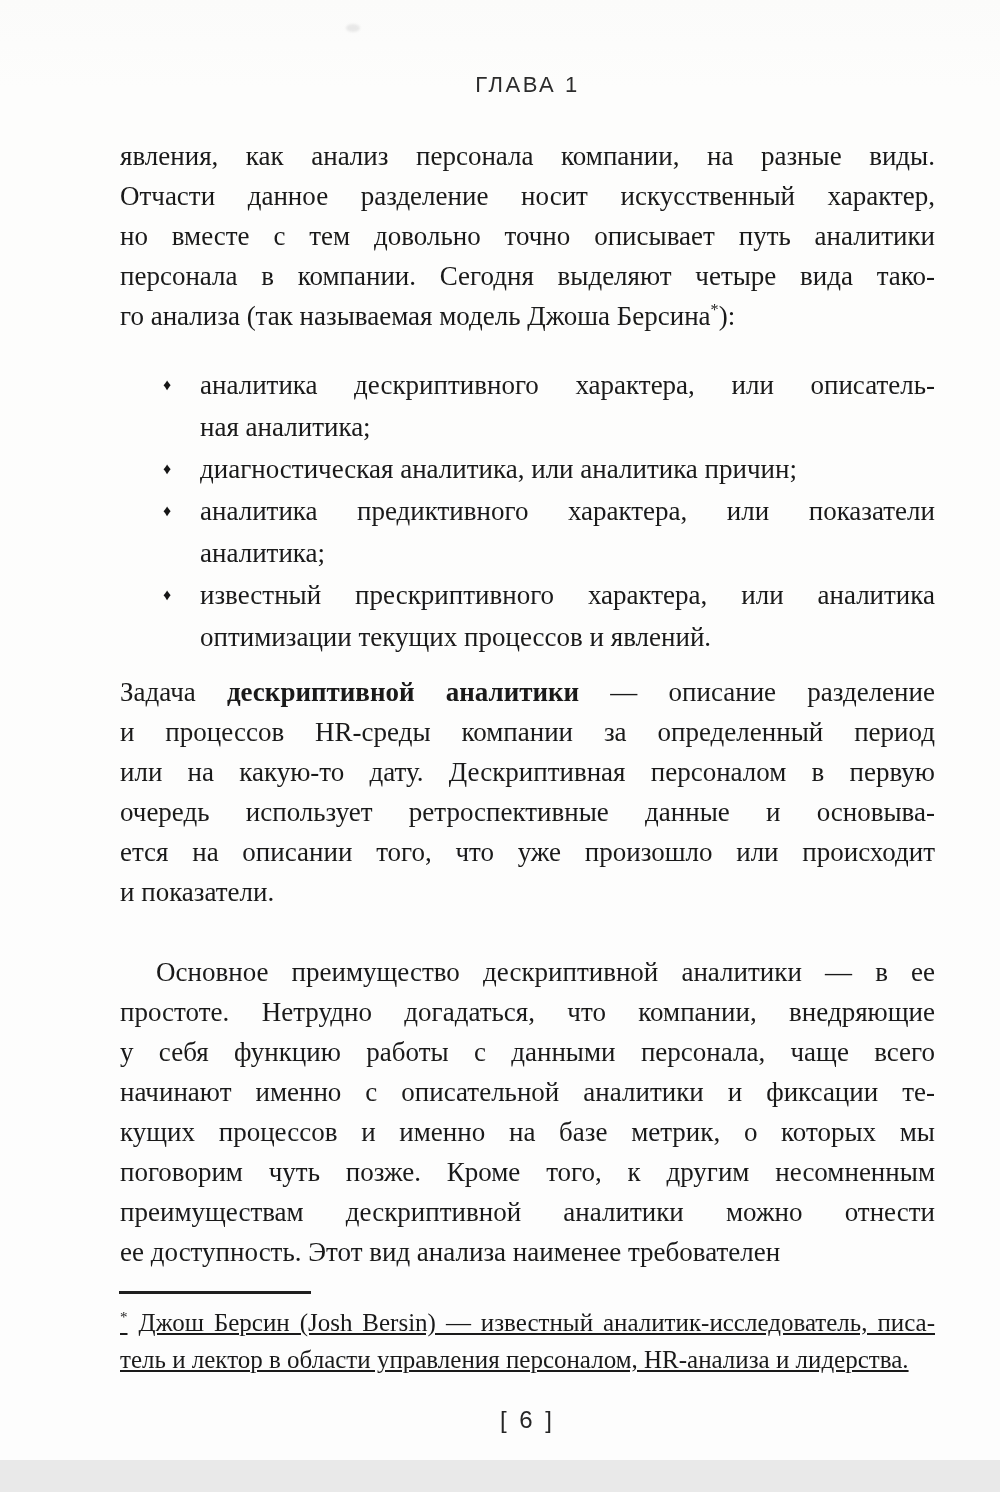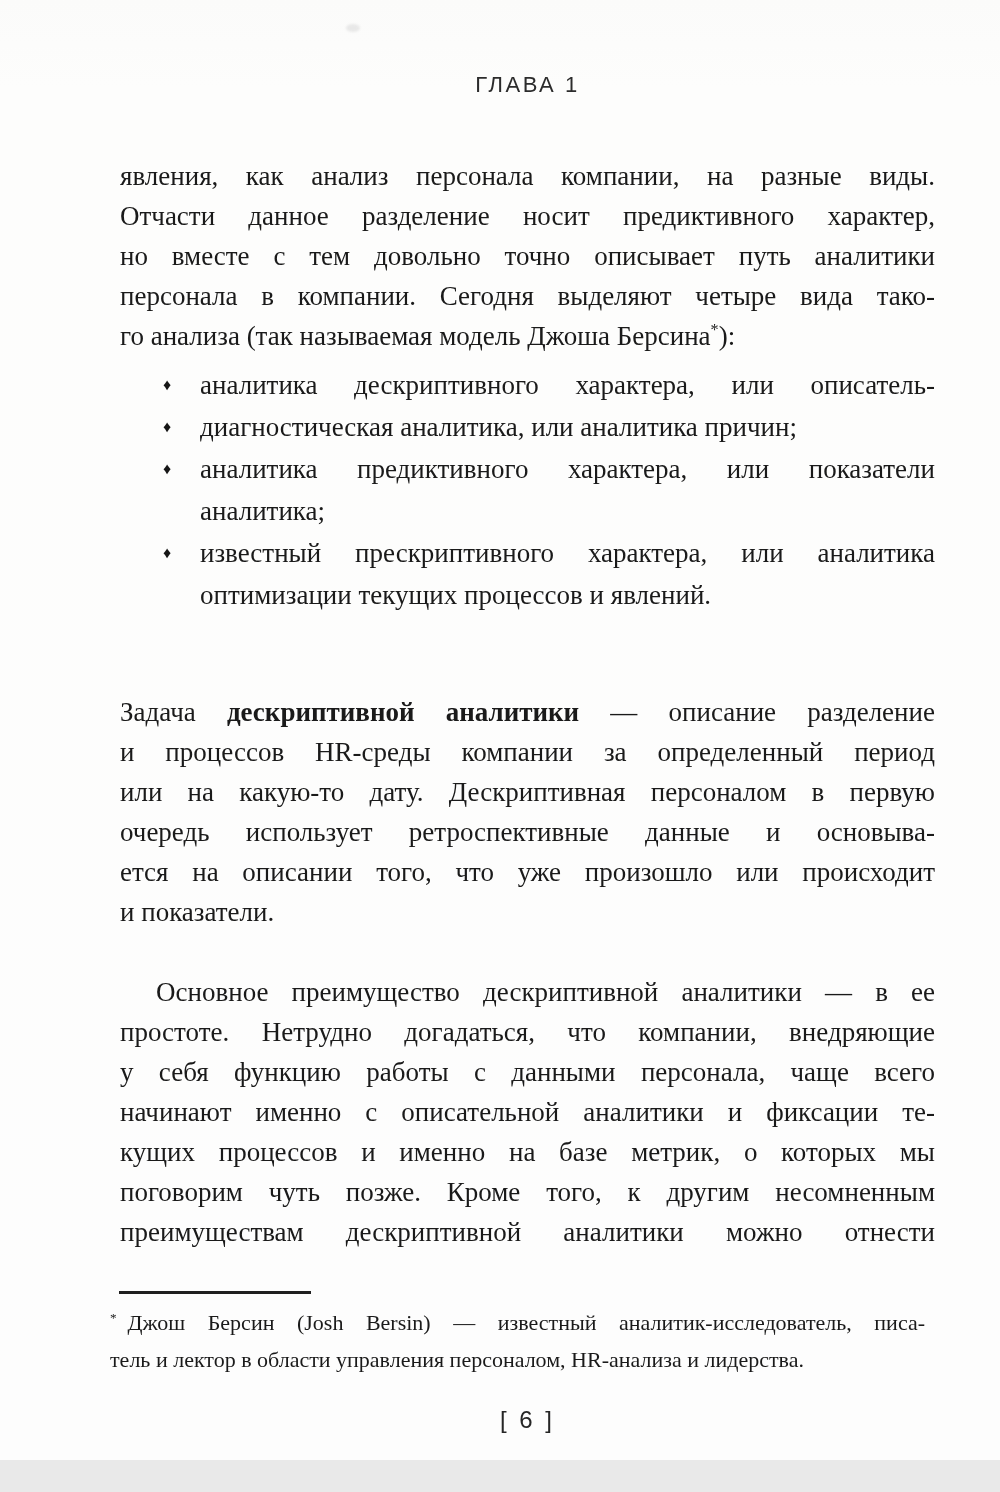--- a/index.html
+++ b/index.html
@@ -39,21 +39,20 @@
     font-weight: 400;
     letter-spacing: 2.5px;
     color: #2c2c2c;
   }
   .para {
     position: absolute;
     left: 120px;
     width: 815px;
     font-size: 27px;
     line-height: 40px;
-    margin-top: 20px;
   }
   #para1 { top: 136px; }
   #para2 { top: 672px; }
   #para3 { top: 952px; }
   .tline {
     text-align: justify;
     text-align-last: justify;
     white-space: nowrap;
   }
   .tline.lastline { text-align-last: left; }
@@ -86,25 +85,26 @@
   .footnote-rule {
     position: absolute;
     left: 119px;
     top: 1291px;
     width: 192px;
     height: 3px;
     background: #1f1f1f;
   }
   .footnote {
     position: absolute;
-    left: 110px;
+    left: 120px;
     width: 815px;
     top: 1304px;
-    font-size: 22px;
+    font-size: 25px;
     line-height: 37px;
+    text-decoration: underline;
   }
   .footnote sup { margin-right: 11px; }
   .pagenum {
     position: absolute;
     left: 120px;
     width: 815px;
     top: 1406px;
     text-align: center;
     font-family: "Liberation Sans", "DejaVu Sans", sans-serif;
     font-size: 24px;
@@ -117,31 +117,32 @@
 <body>
 
 <div class="page">
 
   <div class="smudge"></div>
 
   <div class="chapter">ГЛАВА 1</div>
 
   <div class="para" id="para1">
       <div class="tline"><span>явления, как анализ персонала компании, на разные виды.</span></div>
-      <div class="tline"><span>Отчасти данное разделение носит предиктивного характер,</span></div>
+      <div class="tline"><span>Отчасти данное разделение носит искусственный характер,</span></div>
       <div class="tline"><span>но вместе с тем довольно точно описывает путь аналитики</span></div>
       <div class="tline"><span>персонала в компании. Сегодня выделяют четыре вида тако-</span></div>
       <div class="tline lastline"><span>го анализа (так называемая модель Джоша Берсина</span><sup>*</sup><span>):</span></div>
     </div>
 
   <div class="list">
     <div class="list-item">
       <span class="bullet">♦</span>
       <div>
           <div class="tline"><span>аналитика дескриптивного характера, или описатель-</span></div>
+          <div class="tline lastline"><span>ная аналитика;</span></div>
         </div>
     </div>
     <div class="list-item">
       <span class="bullet">♦</span>
       <div>
           <div class="tline lastline"><span>диагностическая аналитика, или аналитика причин;</span></div>
         </div>
     </div>
     <div class="list-item">
       <span class="bullet">♦</span>
@@ -169,20 +170,21 @@
     </div>
 
   <div class="para indent-first" id="para3">
       <div class="tline"><span>Основное преимущество дескриптивной аналитики — в ее</span></div>
       <div class="tline"><span>простоте. Нетрудно догадаться, что компании, внедряющие</span></div>
       <div class="tline"><span>у себя функцию работы с данными персонала, чаще всего</span></div>
       <div class="tline"><span>начинают именно с описательной аналитики и фиксации те-</span></div>
       <div class="tline"><span>кущих процессов и именно на базе метрик, о которых мы</span></div>
       <div class="tline"><span>поговорим чуть позже. Кроме того, к другим несомненным</span></div>
       <div class="tline"><span>преимуществам дескриптивной аналитики можно отнести</span></div>
+      <div class="tline lastline"><span>ее доступность. Этот вид анализа наименее требователен</span></div>
     </div>
 
   <div class="footnote-rule"></div>
 
   <div class="footnote">
       <div class="tline"><sup>*</sup><span>Джош Берсин (Josh Bersin) — известный аналитик-исследователь, писа-</span></div>
       <div class="tline lastline"><span>тель и лектор в области управления персоналом, HR-анализа и лидерства.</span></div>
     </div>
 
   <div class="pagenum">[ 6 ]</div>

